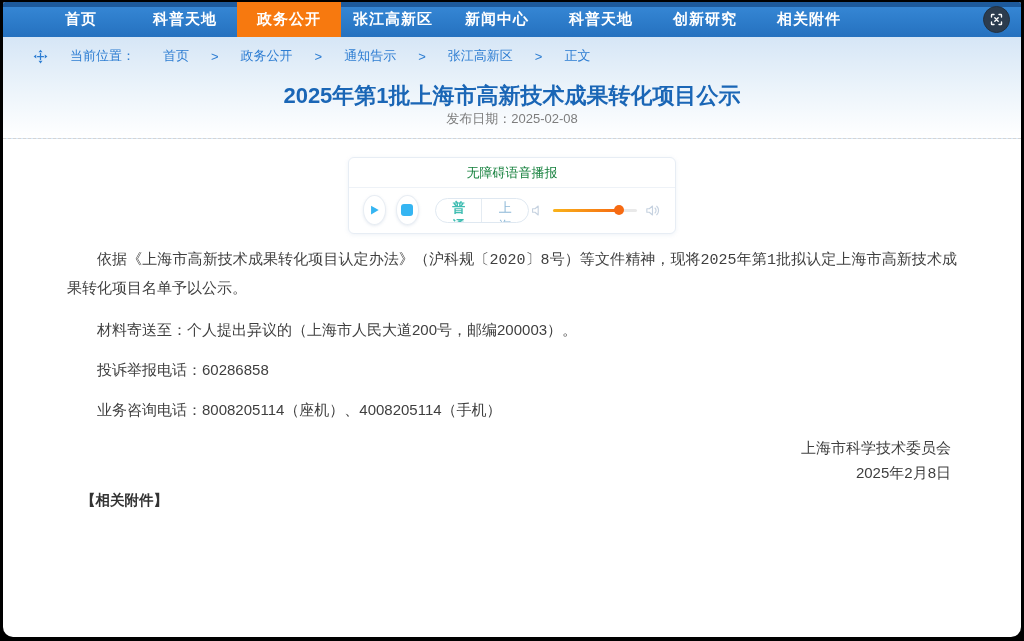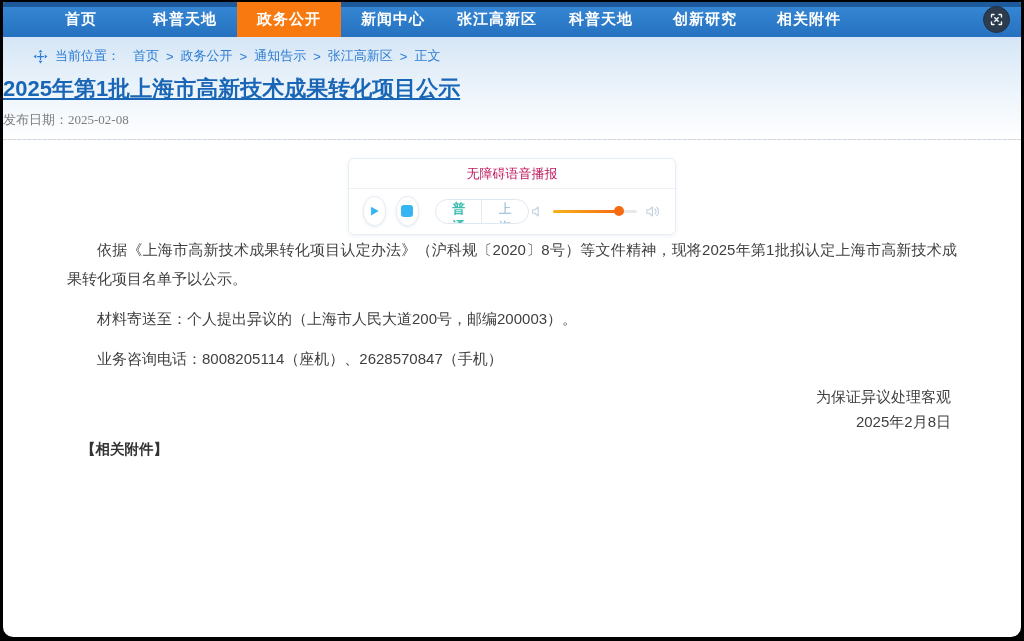--- a/index.html
+++ b/index.html
@@ -41,48 +41,47 @@
     cursor:pointer;
   }
 
   
   .page-header {
     background:linear-gradient(180deg,#d6e6f6 0%,#e9f2fa 45%,#ffffff 100%);
     padding:9px 0 10px 0;
     border-bottom:1px dashed #d4d4d4;
   }
   .breadcrumb {
-    display:flex; align-items:center; gap:7px;
+    display:flex; align-items:center; gap:22px;
     padding-left:30px;
     font-size:13px; color:#2d7dd2; height:20px;
   }
   .bc-label { margin-right:6px; }
   .bc-link { color:#2d7dd2; text-decoration:none; cursor:pointer; }
   .bc-sep { color:#2d7dd2; }
   .bc-current { color:#2d7dd2; }
   .title {
-    text-align:left;
+    text-align:center;
     font-size:22px; font-weight:bold; color:#1a66b6;
-    margin-top:9px; line-height:28px;text-decoration:underline;
+    margin-top:16px; line-height:28px;
   }
   .pubdate {
+    text-align:center;
     font-size:13px; color:#7d7d7d;
-    margin-top:8px;
-    font-family:Liberation Serif, serif;
   }
 
   
   .player {
     width:328px; margin:18px auto 0 auto;
     border:1px solid #e7edf4; border-radius:6px;
     box-shadow:0 1px 4px rgba(140,165,200,0.15);
     background:#fff;
   }
   .player-title {
-    text-align:center; font-size:13px; color:#be185d;
+    text-align:center; font-size:13px; color:#15803d;
     padding:6px 0 5px 0;
     border-bottom:1px solid #eef2f7;
   }
   .player-controls {
     display:flex; align-items:center;
     padding:7px 14px 8px 14px;
   }
   .pbtn {
     width:30px; height:30px; border-radius:50%;
     background:#fff; border:1px solid #e8edf3;
@@ -125,45 +124,45 @@
   .content {
     padding:0 64px;
     font-size:15px; color:#3f3f3f;
   }
   .content p {
     text-indent:2em;
     line-height:29px;
     margin:11px 0;
     text-align:justify;
   }
-  .content p:first-child { margin-top:0; }
+  .content p:first-child { margin-top:12px;font-family:Liberation Mono, monospace; }
   .signature { text-align:right; margin-top:7px; line-height:25px; padding-right:6px; }
   .attachments { margin-top:5px; padding-left:14px; }
   .att-heading { font-size:14.5px; font-weight:bold; color:#333; line-height:20px; }
 </style>
 </head>
 <body>
 
 <div class="page">
 
   <nav class="topnav">
     <div class="nav-item">
         <span>首页</span>
       </div>
     <div class="nav-item">
         <span>科普天地</span>
       </div>
     <div class="nav-item active">
         <span>政务公开</span>
       </div>
     <div class="nav-item">
+        <span>张江高新区</span>
+      </div>
+    <div class="nav-item">
         <span>新闻中心</span>
-      </div>
-    <div class="nav-item">
-        <span>张江高新区</span>
       </div>
     <div class="nav-item">
         <span>科普天地</span>
       </div>
     <div class="nav-item">
         <span>创新研究</span>
       </div>
     <div class="nav-item">
         <span>相关附件</span>
       </div>
@@ -233,24 +232,25 @@
           <path d="M15.5 8.5a4.8 4.8 0 0 1 0 7" stroke-linecap="round"></path>
           <path d="M18 6a8.3 8.3 0 0 1 0 12" stroke-linecap="round"></path>
         </svg>
       </div>
     </div>
   </section>
 
   <main class="content">
     <p>依据《上海市高新技术成果转化项目认定办法》（沪科规〔2020〕8号）等文件精神，现将2025年第1批拟认定上海市高新技术成果转化项目名单予以公示。</p>
     <p>材料寄送至：个人提出异议的（上海市人民大道200号，邮编200003）。</p>
-    <p>业务咨询电话：8008205114（座机）、2628570847（手机）</p>
+    <p>投诉举报电话：60286858</p>
+    <p>业务咨询电话：8008205114（座机）、4008205114（手机）</p>
 
     <div class="signature">
-      <div>为保证异议处理客观</div>
+      <div>上海市科学技术委员会</div>
       <div>2025年2月8日</div>
     </div>
 
     <div class="attachments">
       <div class="att-heading">【相关附件】</div>
 
     </div>
   </main>
 
 </div>

